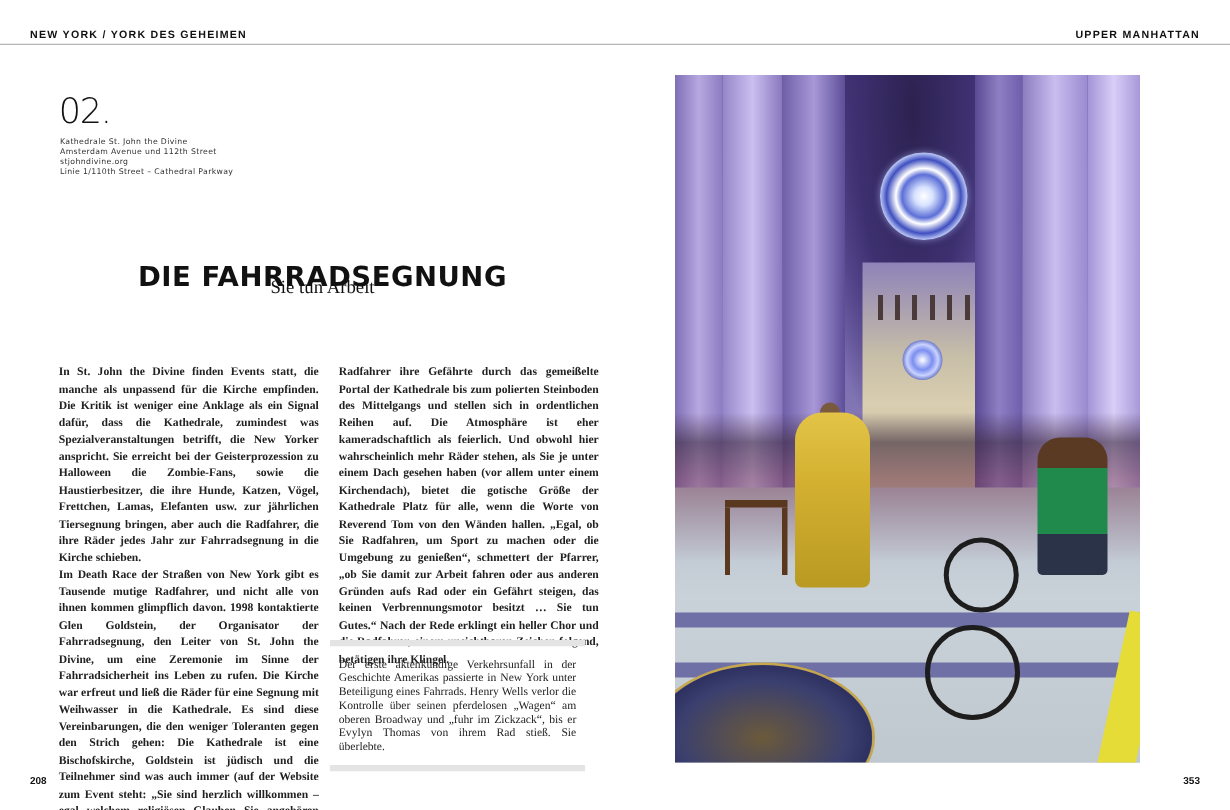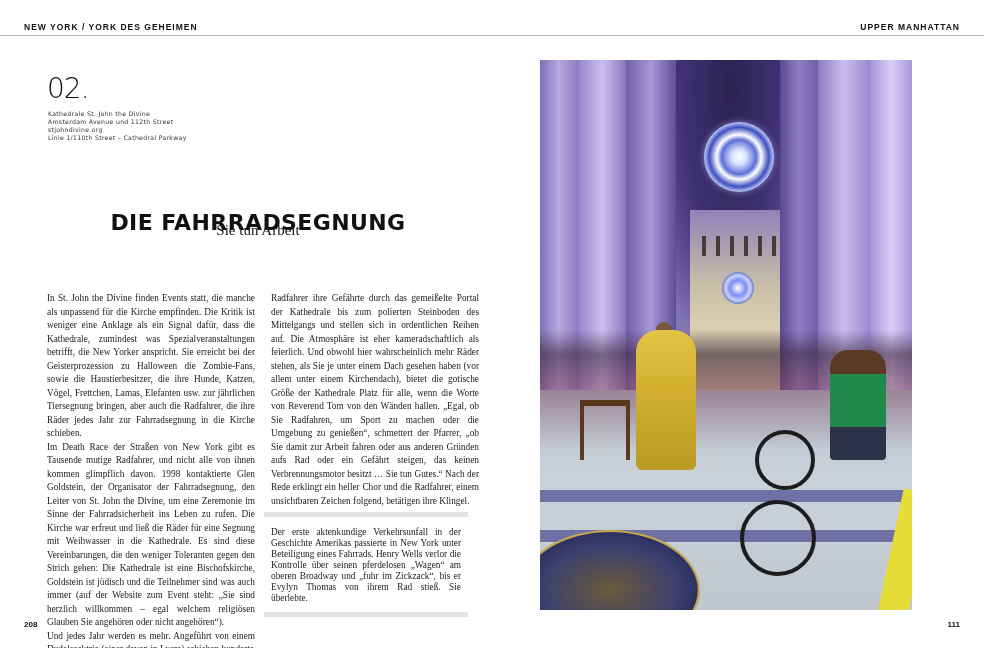--- a/index.html
+++ b/index.html
@@ -31,21 +31,21 @@
   }
   .article-subtitle {
     position: absolute; left: 80px; width: 356px; top: 222px; text-align: center;
     font-family: "Liberation Serif", serif; font-size: 15px; color: #111;
   }
 
   .col {
     position: absolute; top: 292px; width: 208px; font-size: 9.3px; line-height: 13.5px;
     text-align: justify; color: #222; hyphens: auto;
   }
-  .col p { margin: 0; }
+  .col p { margin: 0; font-weight: bold; }
   .col-1 { left: 47px; }
   .col-2 { left: 271px; }
 
   .sidebar-box {
     position: absolute; left: 264px; top: 512px; width: 204px;
   }
   .sidebar-rule { height: 5px; background: #e4e4e4; }
   .sidebar-text {
     font-size: 9.3px; line-height: 11px; text-align: justify; color: #222;
     padding: 10px 7px 8px 7px;
@@ -192,13 +192,13 @@
   <div class="priest-head"></div>
   <div class="priest"></div>
   <div class="medallion"></div>
   <div class="wheel w2"></div>
   <div class="wheel w1"></div>
   <div class="woman"></div>
   <div class="yellow-edge"></div>
 </div>
 
 <div class="folio folio-left">208</div>
-<div class="folio folio-right">111</div>
+<div class="folio folio-right">353</div>
 
 </body></html>

